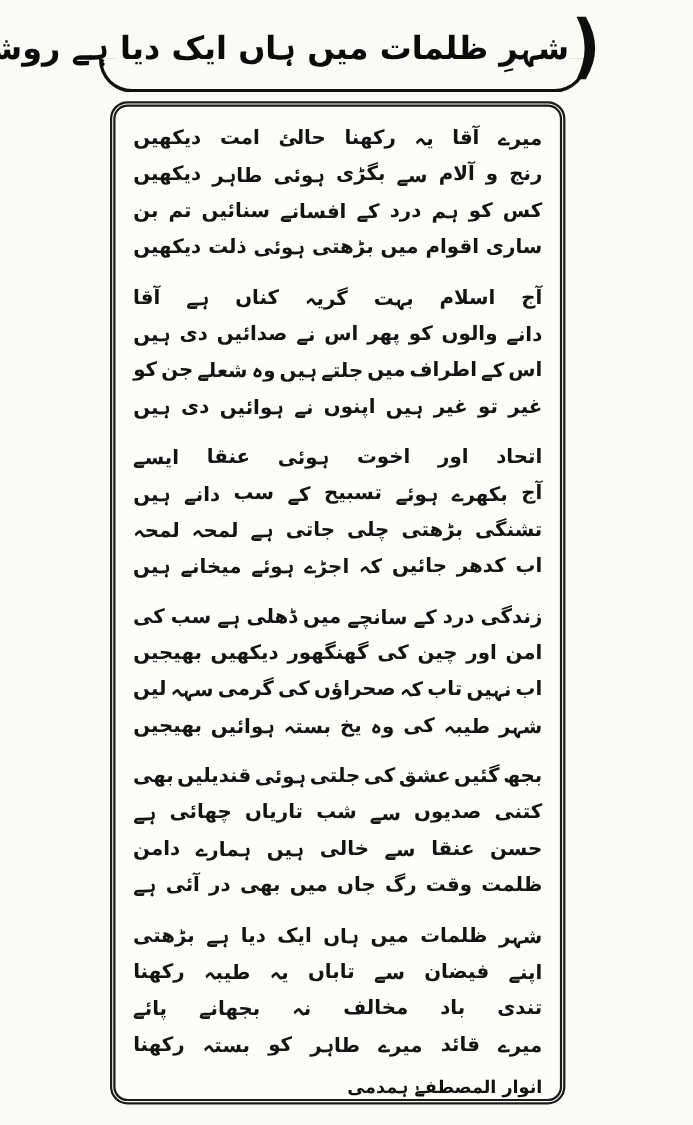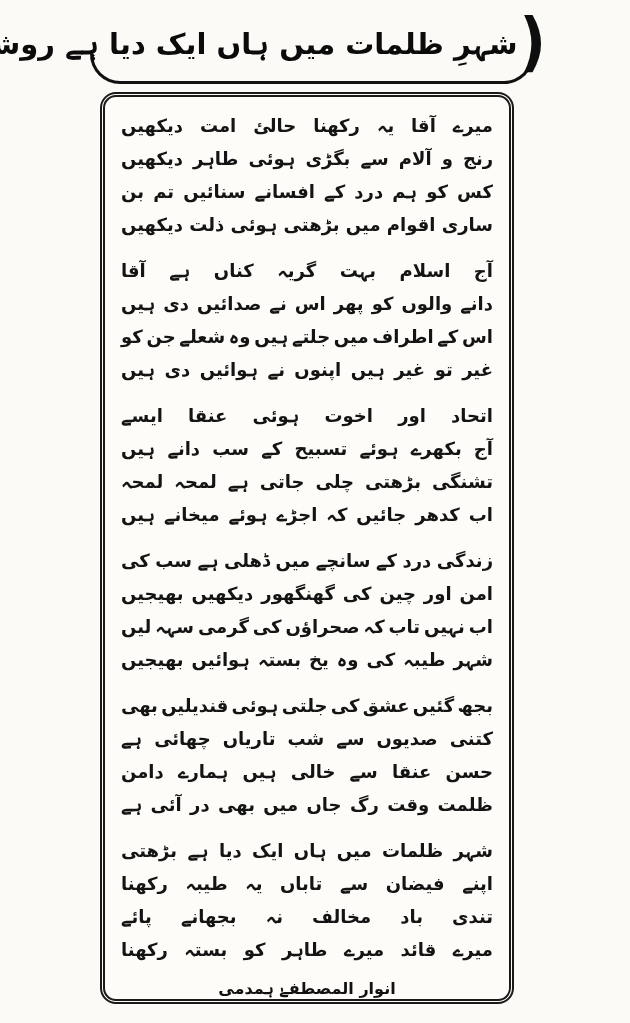--- a/index.html
+++ b/index.html
@@ -99,21 +99,21 @@
     height: 33px;
     font-size: 18px;
     font-weight: 600;
     color: #141414;
     white-space: nowrap;
   }
   .word {
     display: inline-block;
   }
   .signature {
-    text-align: center;
+    text-align: right;
     direction: rtl;
     font-size: 16px;
     font-weight: 700;
     color: #111;
     padding-bottom: 2px;
   }
 </style>
 </head>
 <body>
 

